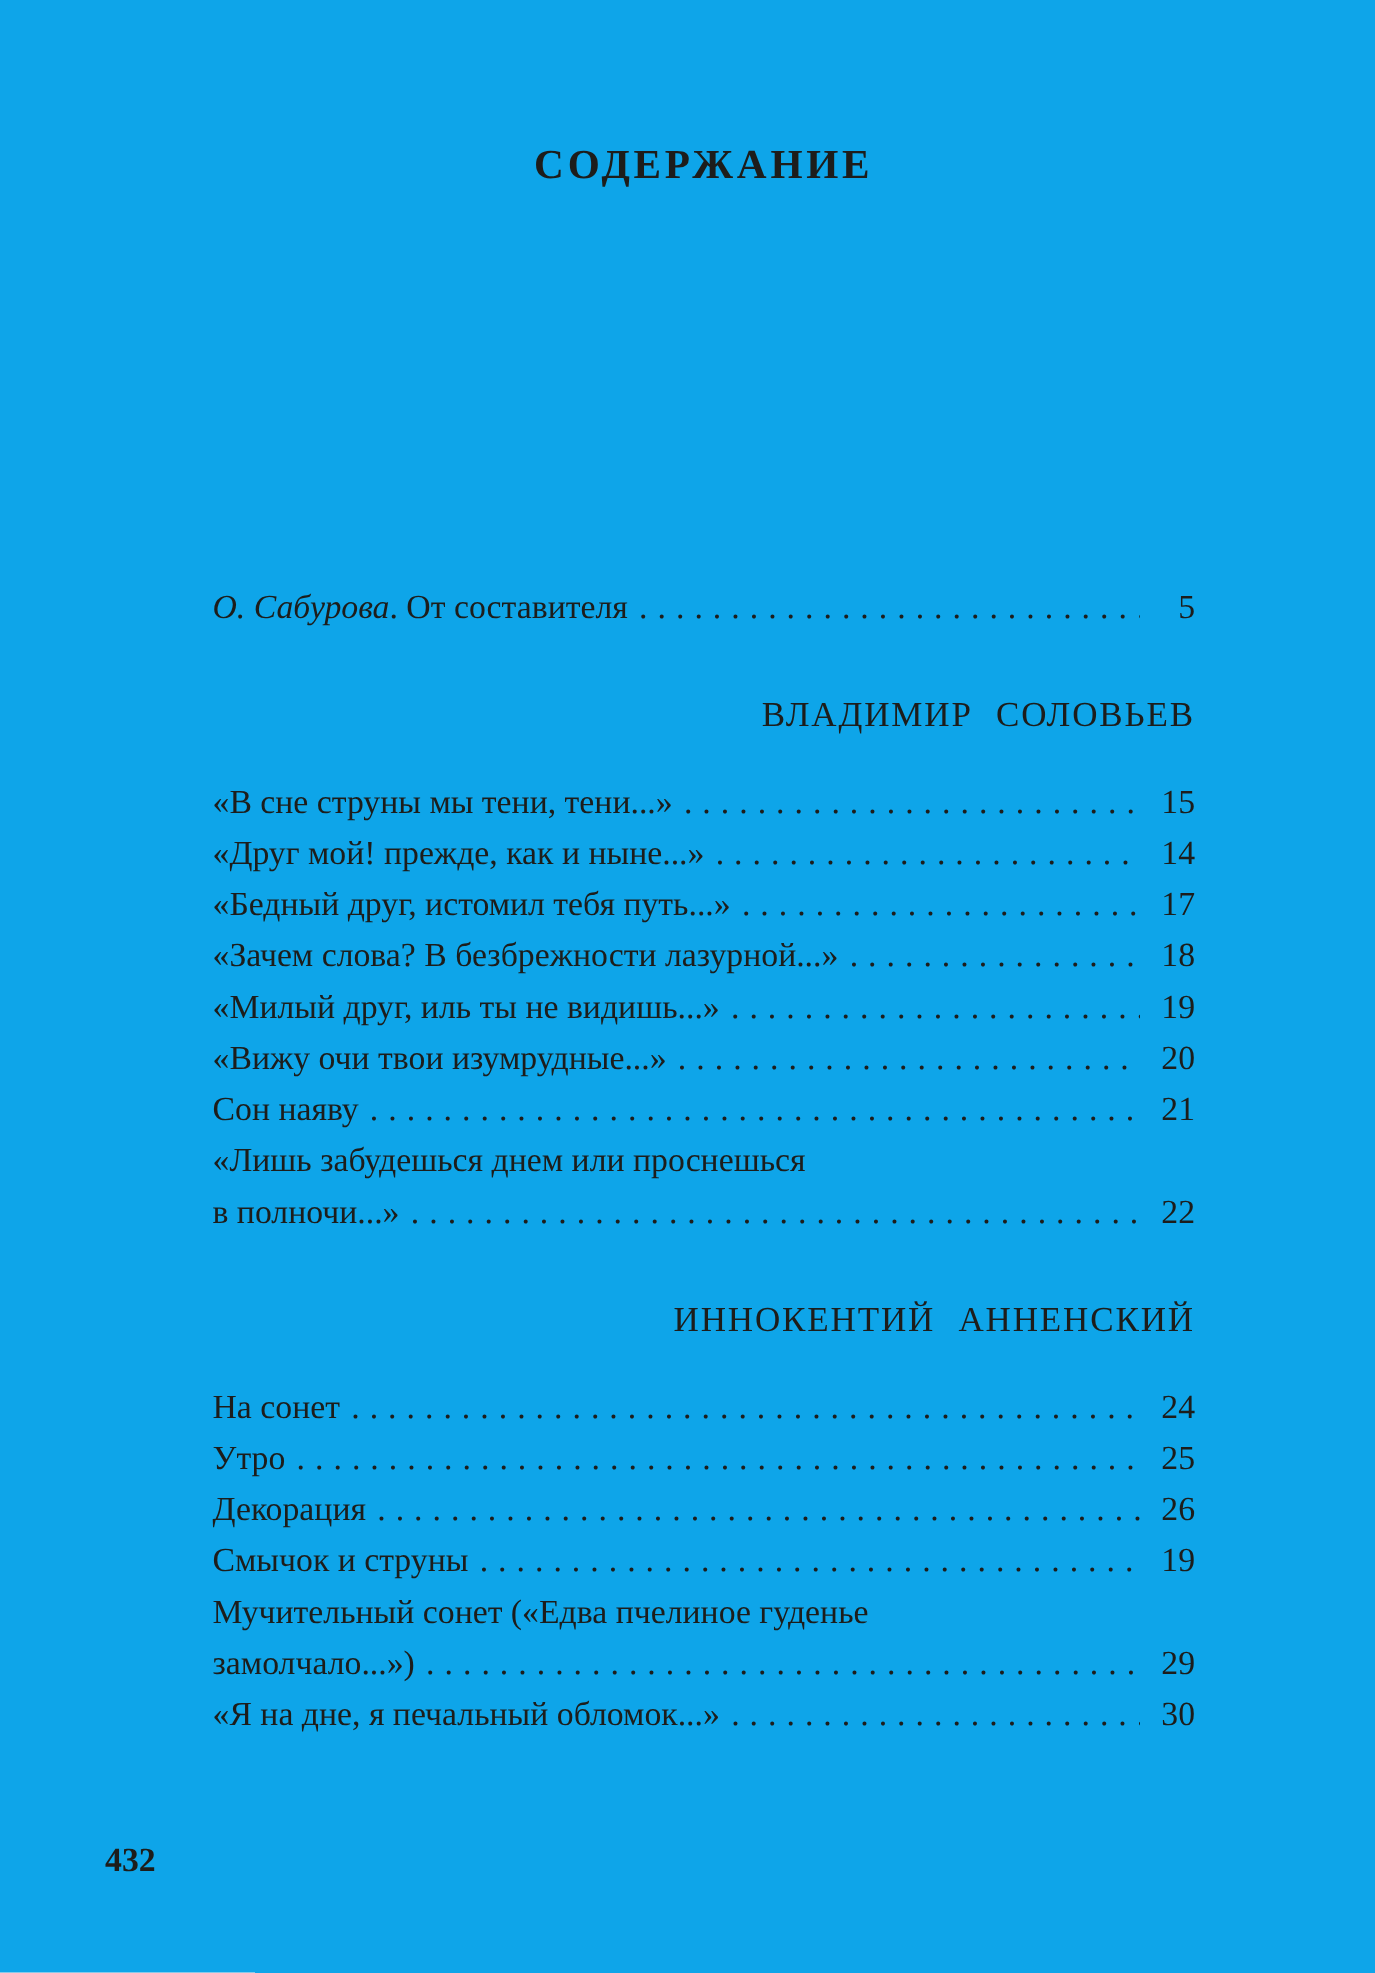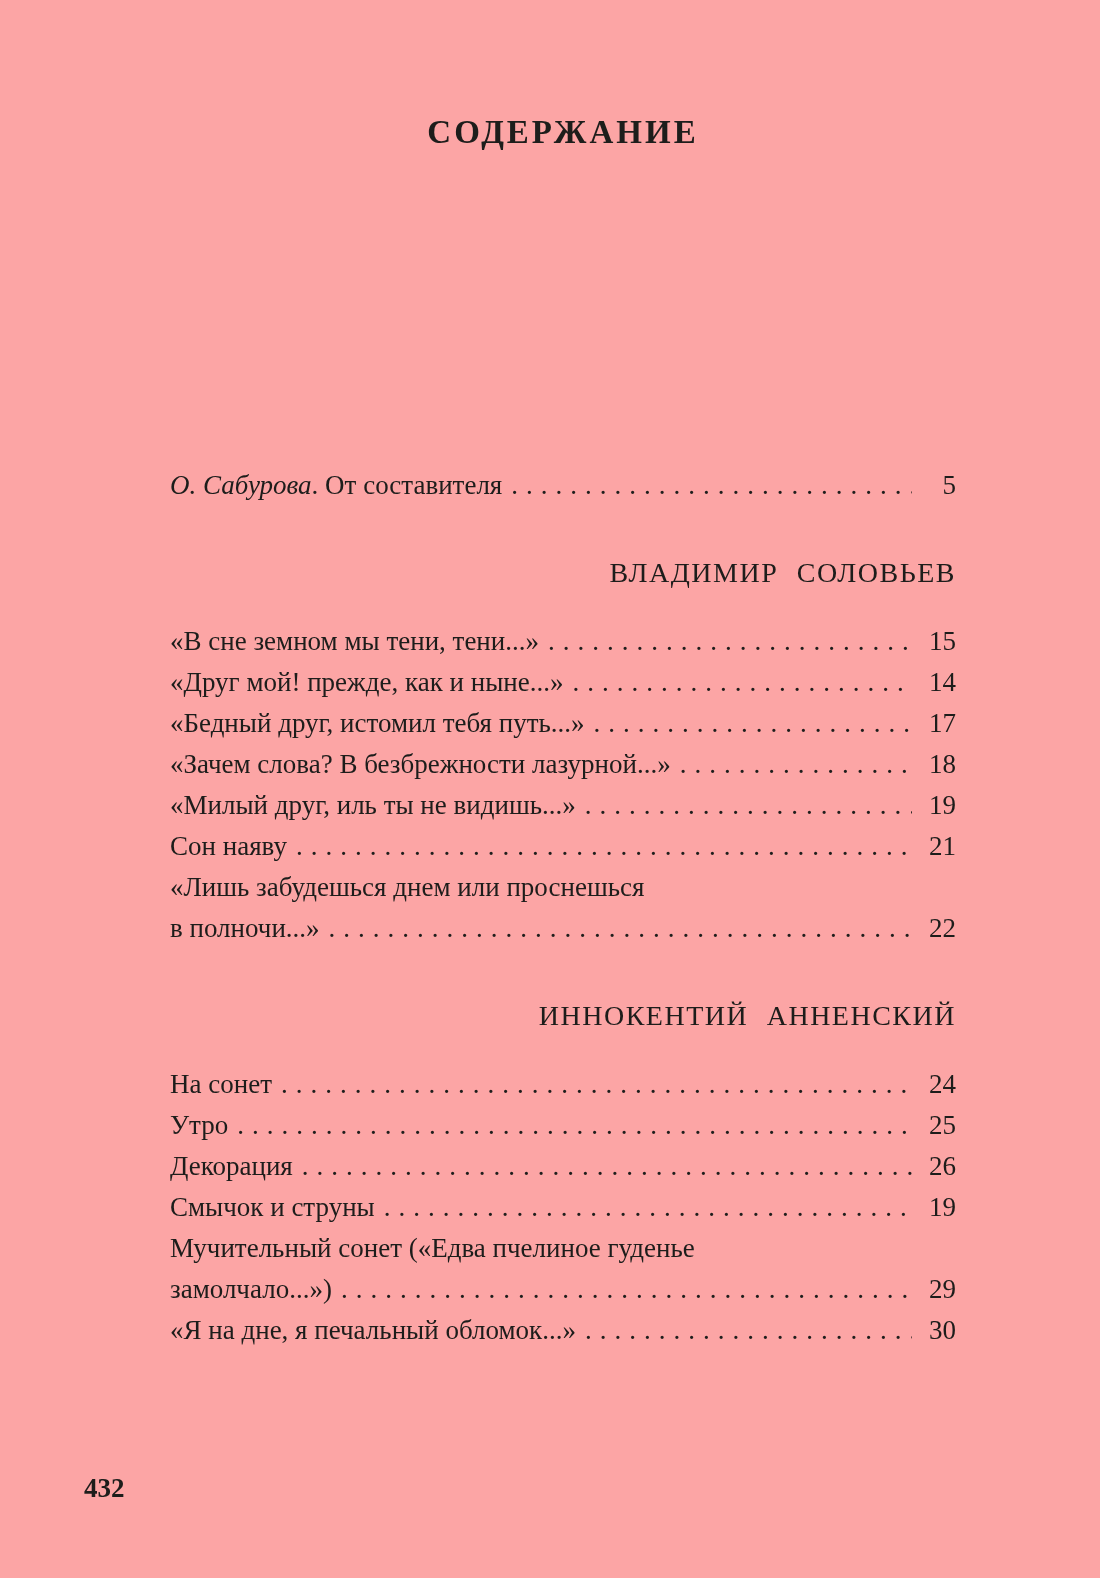--- a/index.html
+++ b/index.html
@@ -5,21 +5,21 @@
   html, body {
     margin: 0;
     padding: 0;
     background: #e8e8e8;
   }
   .book-page {
     position: relative;
     width: 1100px;
     height: 1578px;
     margin: 0 auto;
-    background: #fca5a5;
+    background: #0ea5e9;
     color: #1d1d1b;
     font-family: "Liberation Serif", "DejaVu Serif", serif;
     font-size: 27px;
     box-sizing: border-box;
     padding-top: 112px;
     overflow: hidden;
   }
   .content {
     width: 786px;
     margin-left: 170px;
@@ -90,21 +90,21 @@
 
     <div class="entry front-matter">
       <span class="t"><i>О. Сабурова</i><span>. От составителя</span></span>
       <span class="dots"></span>
       <span class="pg">5</span>
     </div>
 
     <div id="sections">
         <div class="section-heading">ВЛАДИМИР СОЛОВЬЕВ</div>
         <div class="entry">
-          <span class="t">«В сне земном мы тени, тени...»</span>
+          <span class="t">«В сне струны мы тени, тени...»</span>
           <span class="dots"></span>
           <span class="pg">15</span>
         </div>
         <div class="entry">
           <span class="t">«Друг мой! прежде, как и ныне...»</span>
           <span class="dots"></span>
           <span class="pg">14</span>
         </div>
         <div class="entry">
           <span class="t">«Бедный друг, истомил тебя путь...»</span>
@@ -113,20 +113,25 @@
         </div>
         <div class="entry">
           <span class="t">«Зачем слова? В безбрежности лазурной...»</span>
           <span class="dots"></span>
           <span class="pg">18</span>
         </div>
         <div class="entry">
           <span class="t">«Милый друг, иль ты не видишь...»</span>
           <span class="dots"></span>
           <span class="pg">19</span>
+        </div>
+        <div class="entry">
+          <span class="t">«Вижу очи твои изумрудные...»</span>
+          <span class="dots"></span>
+          <span class="pg">20</span>
         </div>
         <div class="entry">
           <span class="t">Сон наяву</span>
           <span class="dots"></span>
           <span class="pg">21</span>
         </div>
         <div class="entry plain"><span class="t">«Лишь забудешься днем или проснешься</span></div>
         <div class="entry">
           <span class="t">в полночи...»</span>
           <span class="dots"></span>

